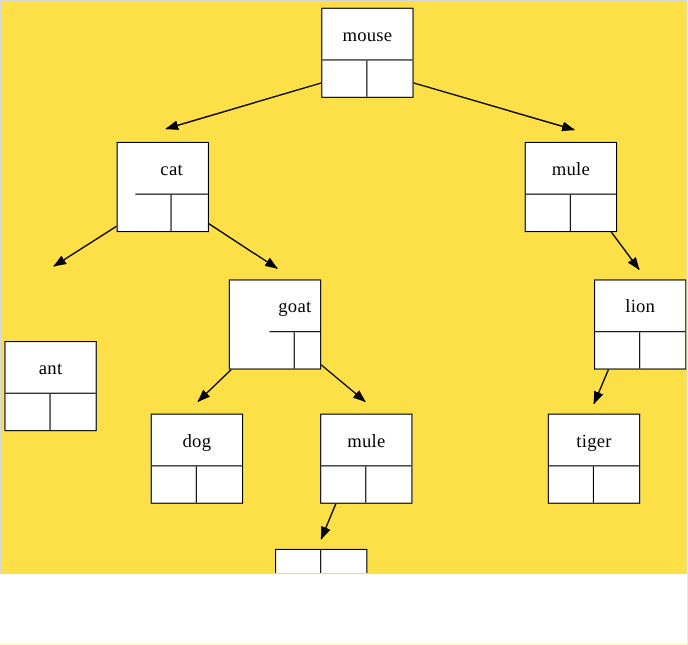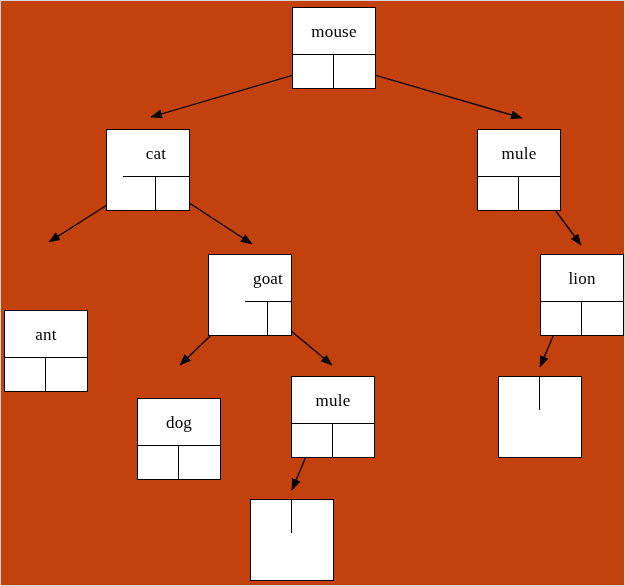--- a/index.html
+++ b/index.html
@@ -3,22 +3,22 @@
 <meta charset="utf-8">
 <style>
   html, body {
     margin: 0;
     padding: 0;
     background: #ffffff;
   }
   #canvas {
     position: relative;
     width: 625px;
-    height: 586px;
-    background: #c2410c;
+    height: 522px;
+    background: #fde047;
     border: 1px solid #d7d7d7;
     box-sizing: border-box;
     overflow: hidden;
     font-family: "Liberation Serif", "DejaVu Serif", serif;
   }
   #edge-layer {
     position: absolute;
     left: 0;
     top: 0;
     width: 625px;
@@ -121,35 +121,36 @@
           <div class="ptr ptr-right"></div>
         </div>
       </div>
       <div class="node" style="left: 539px; top: 253px;">
         <div class="node-label">lion</div>
         <div class="node-pointers">
           <div class="ptr ptr-left"></div>
           <div class="ptr ptr-right"></div>
         </div>
       </div>
-      <div class="node" style="left: 136px; top: 397px;">
+      <div class="node" style="left: 136px; top: 375px;">
         <div class="node-label">dog</div>
         <div class="node-pointers">
           <div class="ptr ptr-left"></div>
           <div class="ptr ptr-right"></div>
         </div>
       </div>
       <div class="node" style="left: 290px; top: 375px;">
         <div class="node-label">mule</div>
         <div class="node-pointers">
           <div class="ptr ptr-left"></div>
           <div class="ptr ptr-right"></div>
         </div>
       </div>
       <div class="node" style="left: 497px; top: 375px;">
+        <div class="node-label">tiger</div>
         <div class="node-pointers">
           <div class="ptr ptr-left"></div>
           <div class="ptr ptr-right"></div>
         </div>
       </div>
       <div class="node" style="left: 249px; top: 498px;">
         <div class="node-pointers">
           <div class="ptr ptr-left"></div>
           <div class="ptr ptr-right"></div>
         </div>

